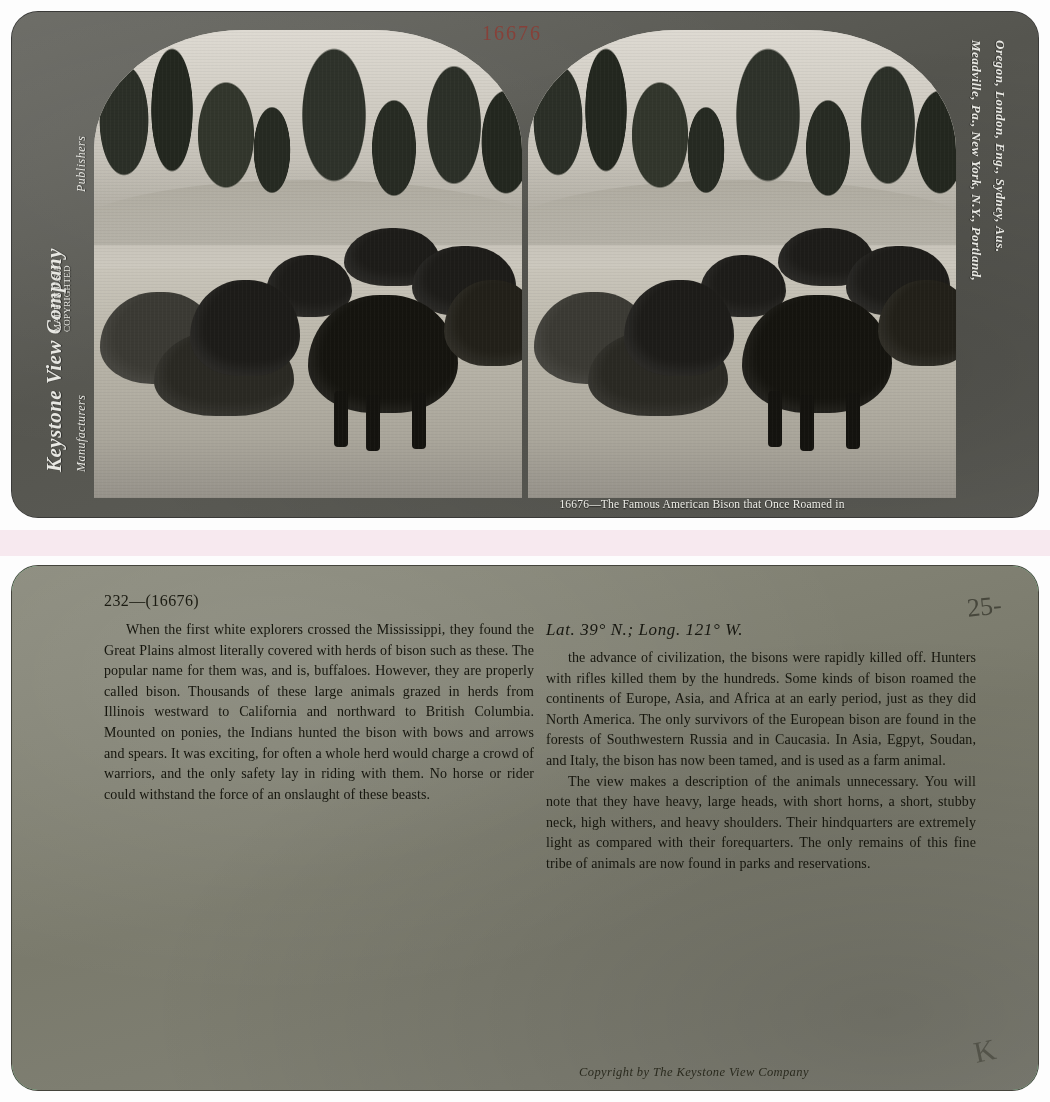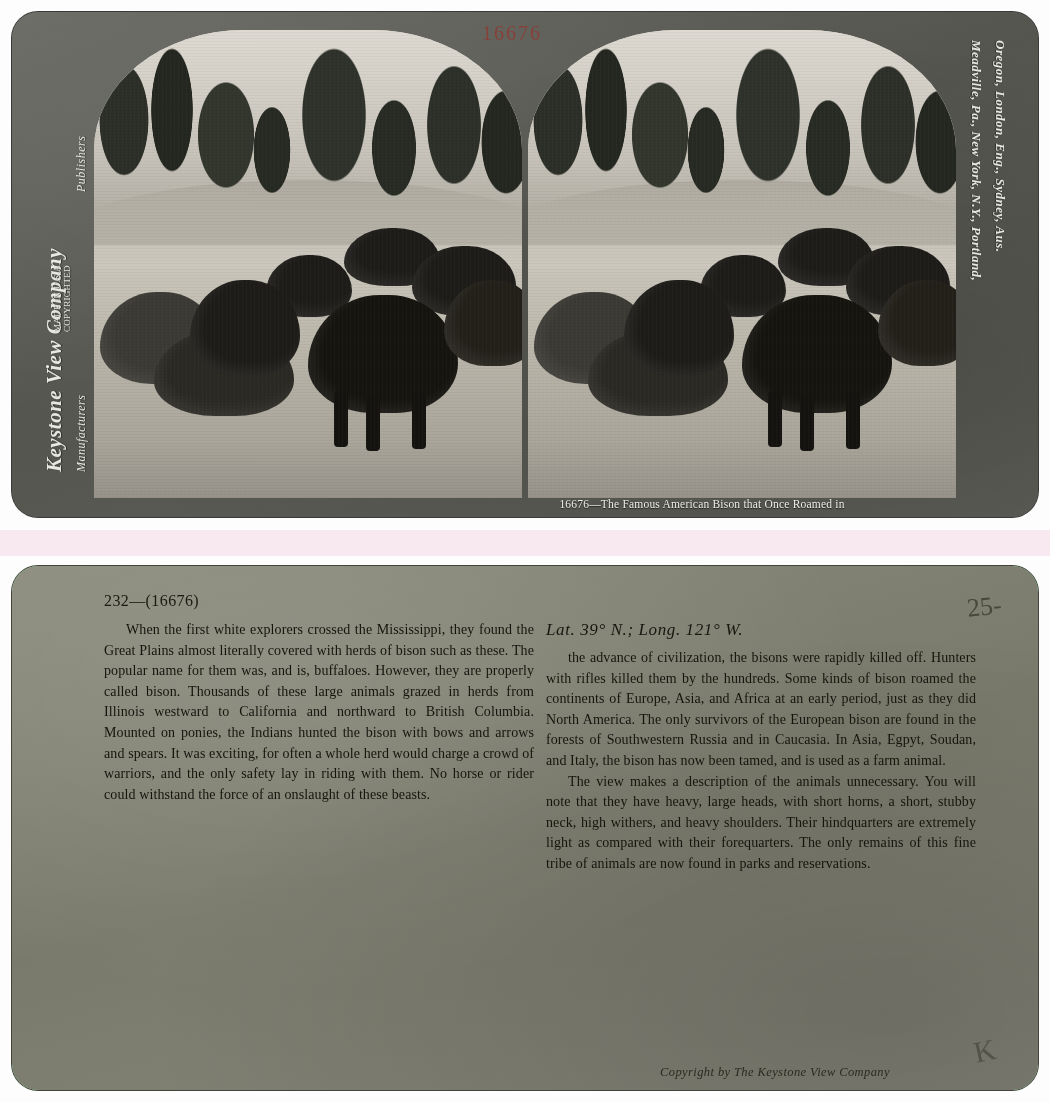--- a/index.html
+++ b/index.html
@@ -282,24 +282,24 @@
     font-size: 14px;
     line-height: 20.6px;
     text-align: justify;
     text-indent: 22px;
     color: #15150d;
     letter-spacing: 0.1px;
   }
   p.body + p.body { }
   .copyright {
     position: absolute;
-    right: 48px;
+    right: 29px;
     bottom: 10px;
     width: 430px;
-    text-align: center;
+    text-align: left;
     font-family: "Liberation Serif", serif;
     font-style: italic;
     font-size: 12.5px;
     color: #2a2a1e;
     letter-spacing: 0.4px;
   }
   .pencil-price {
     position: absolute;
     right: 36px;
     top: 26px;

